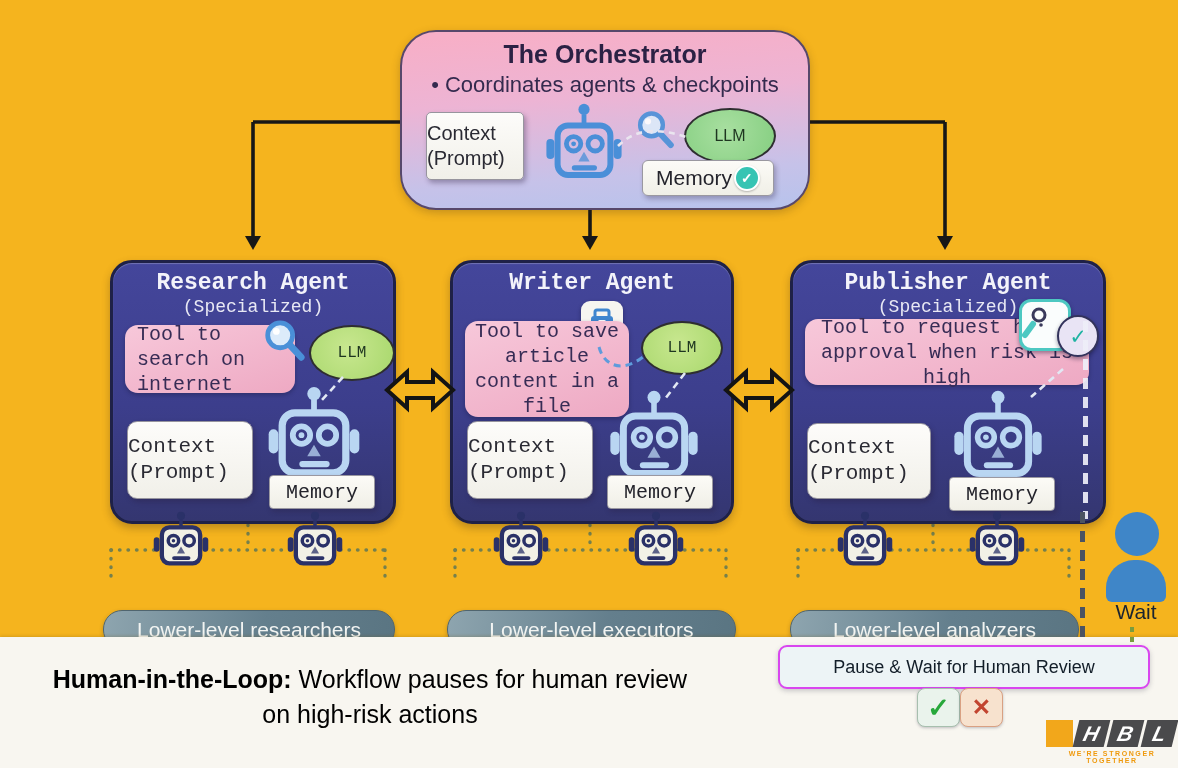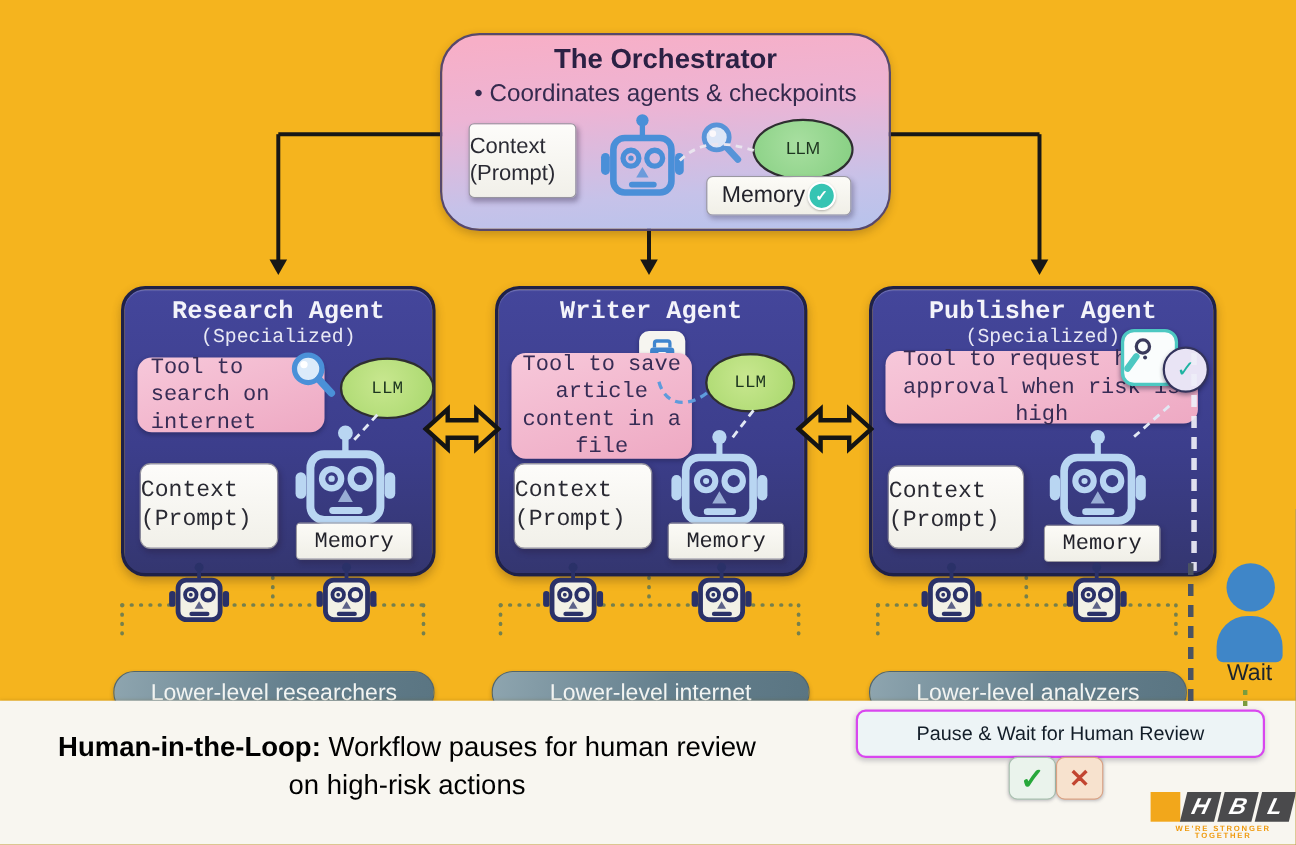--- a/index.html
+++ b/index.html
@@ -341,21 +341,21 @@
       <path class="dotline" d="M8,44 H279"></path>
     <path class="dotline" d="M8,44 V76"></path>
       <path class="dotline" d="M279,44 V76"></path>
   </svg>
   <svg class="abs mini-bot" style="left:492px;top:510px;--robot-face:#F2F1E6" viewBox="0 0 100 112">
       <use href="#robot"></use>
     </svg>
   <svg class="abs mini-bot" style="left:627px;top:510px;--robot-face:#F2F1E6" viewBox="0 0 100 112">
       <use href="#robot"></use>
     </svg>
-  <div class="abs pill pill-2">Lower-level internet</div>
+  <div class="abs pill pill-2">Lower-level executors</div>
 
   <svg class="abs sub-links" style="left:790px;top:506px" width="287" height="80" viewBox="0 0 287 80">
     <path class="dotline" d="M143,2 V44"></path>
       <path class="dotline" d="M8,44 H279"></path>
     <path class="dotline" d="M8,44 V76"></path>
       <path class="dotline" d="M279,44 V76"></path>
   </svg>
   <svg class="abs mini-bot" style="left:836px;top:510px;--robot-face:#F2F1E6" viewBox="0 0 100 112">
       <use href="#robot"></use>
     </svg>

